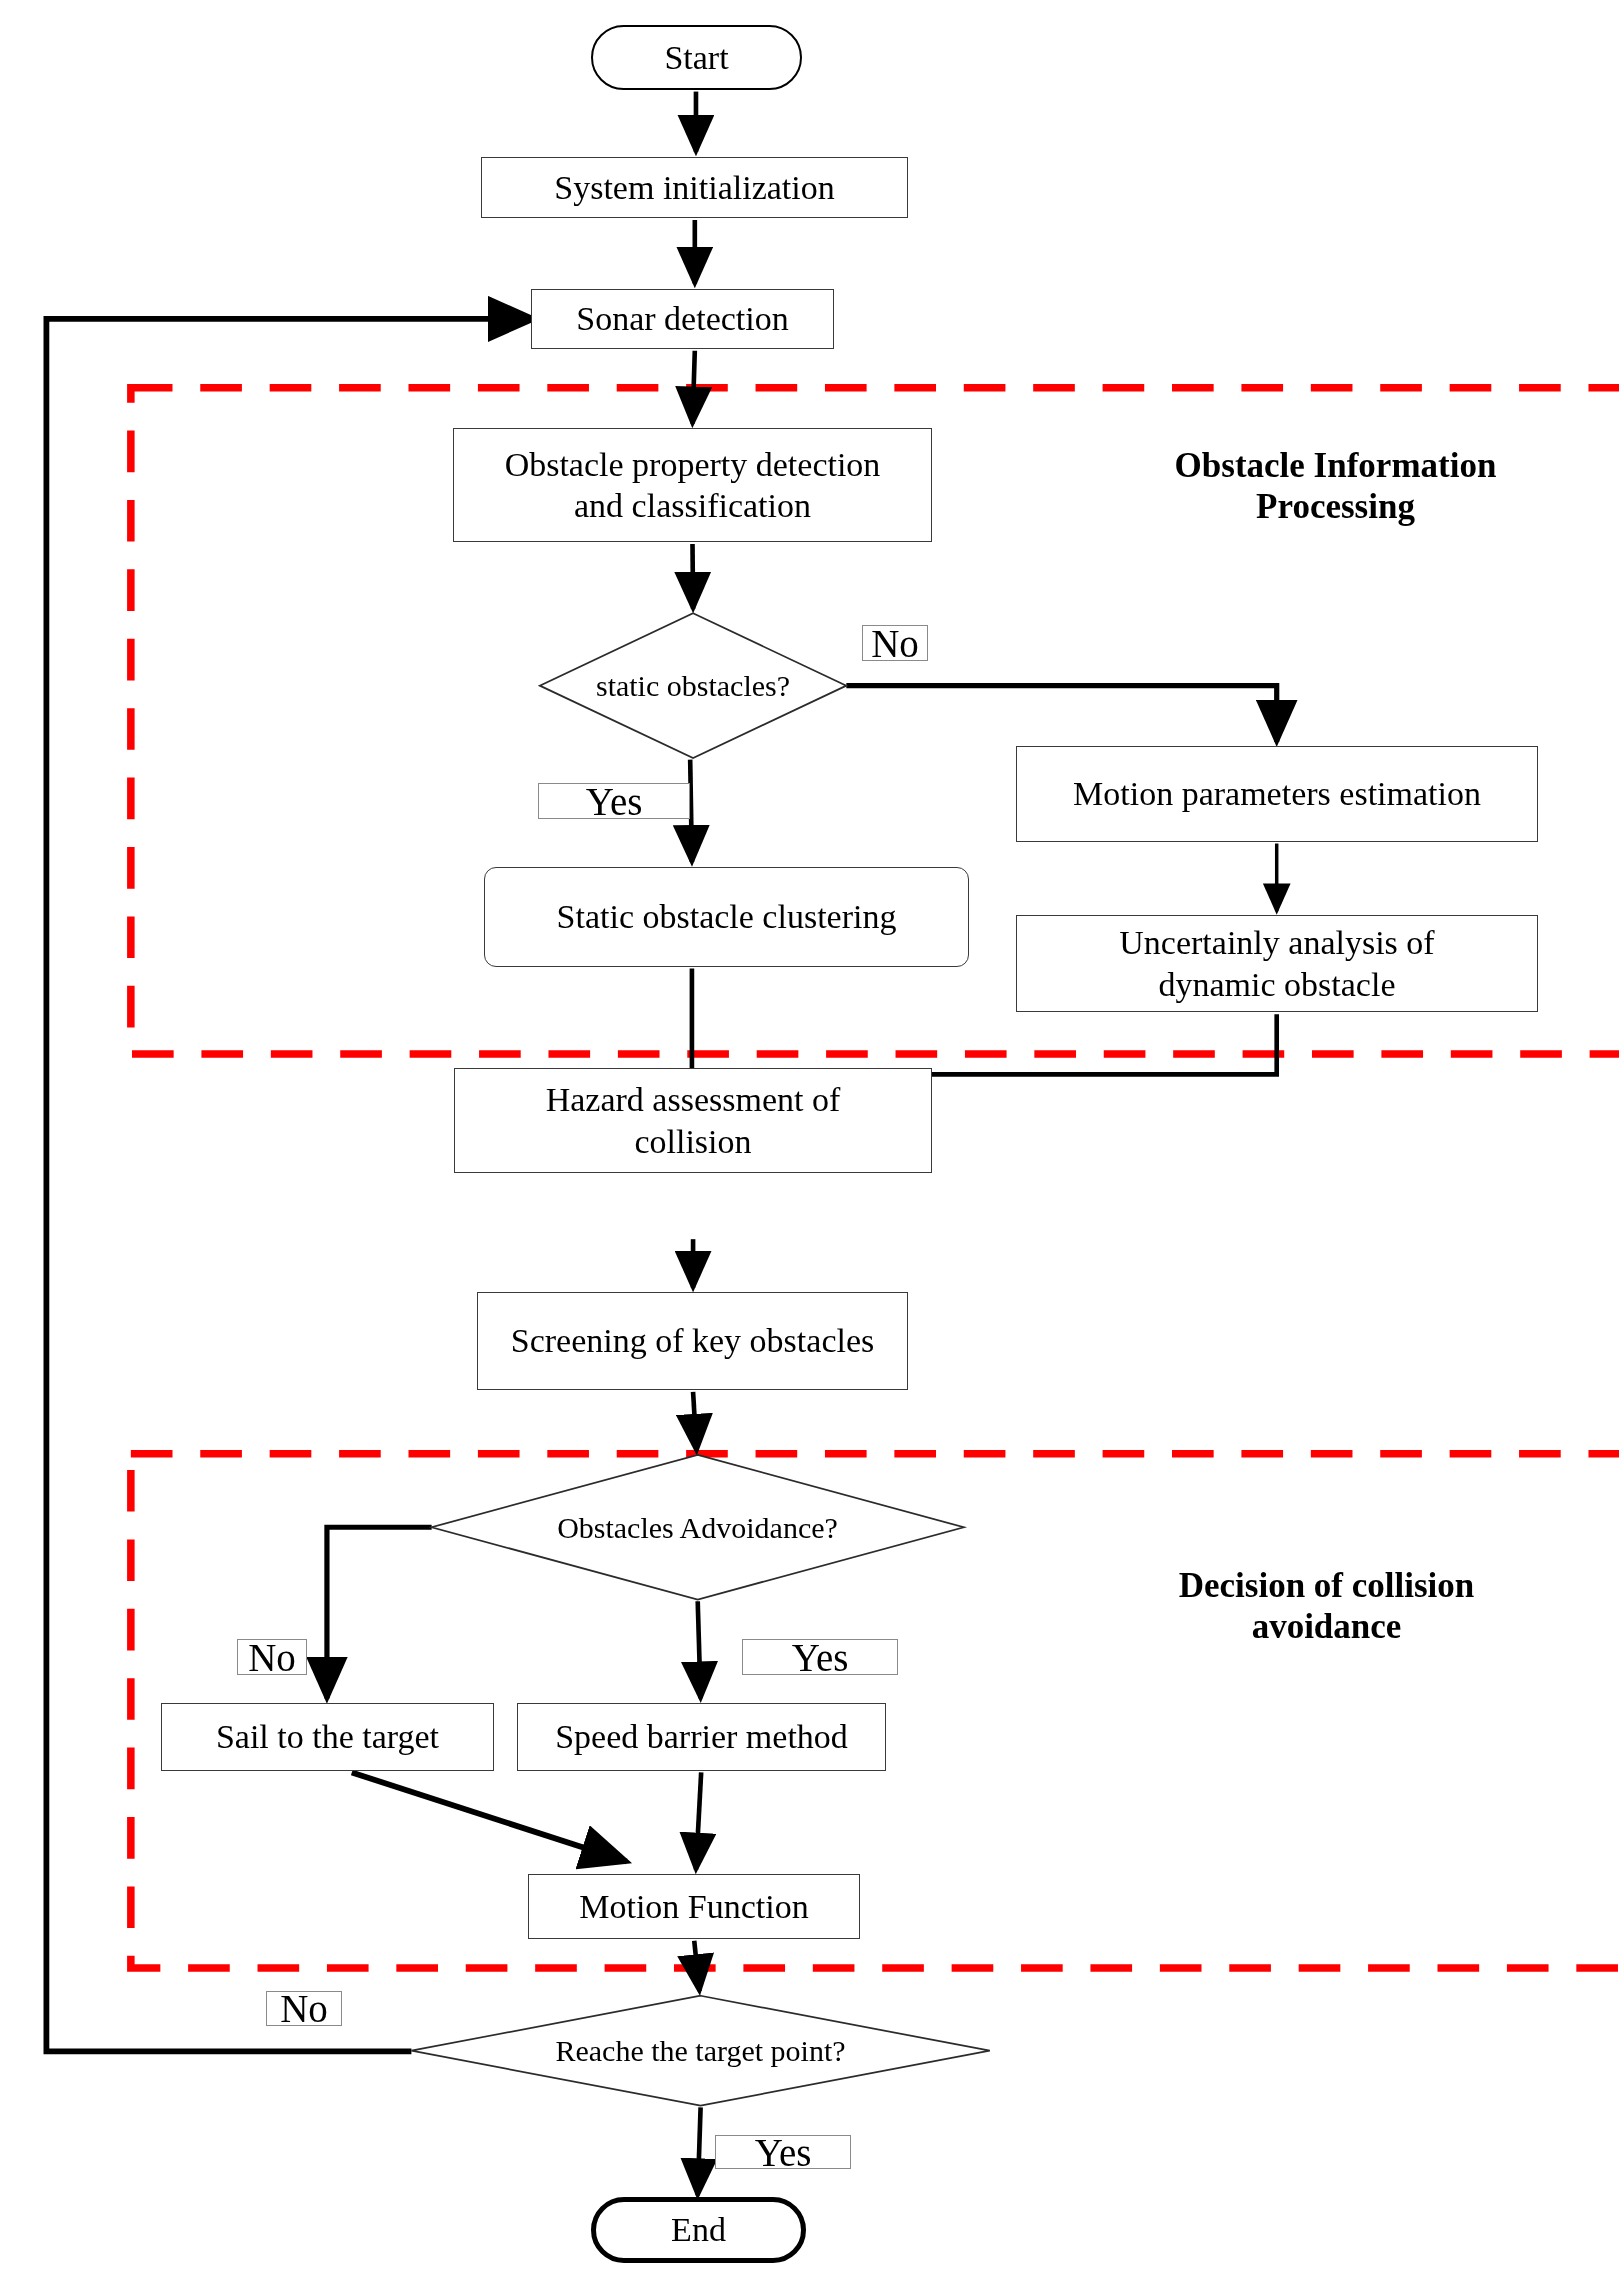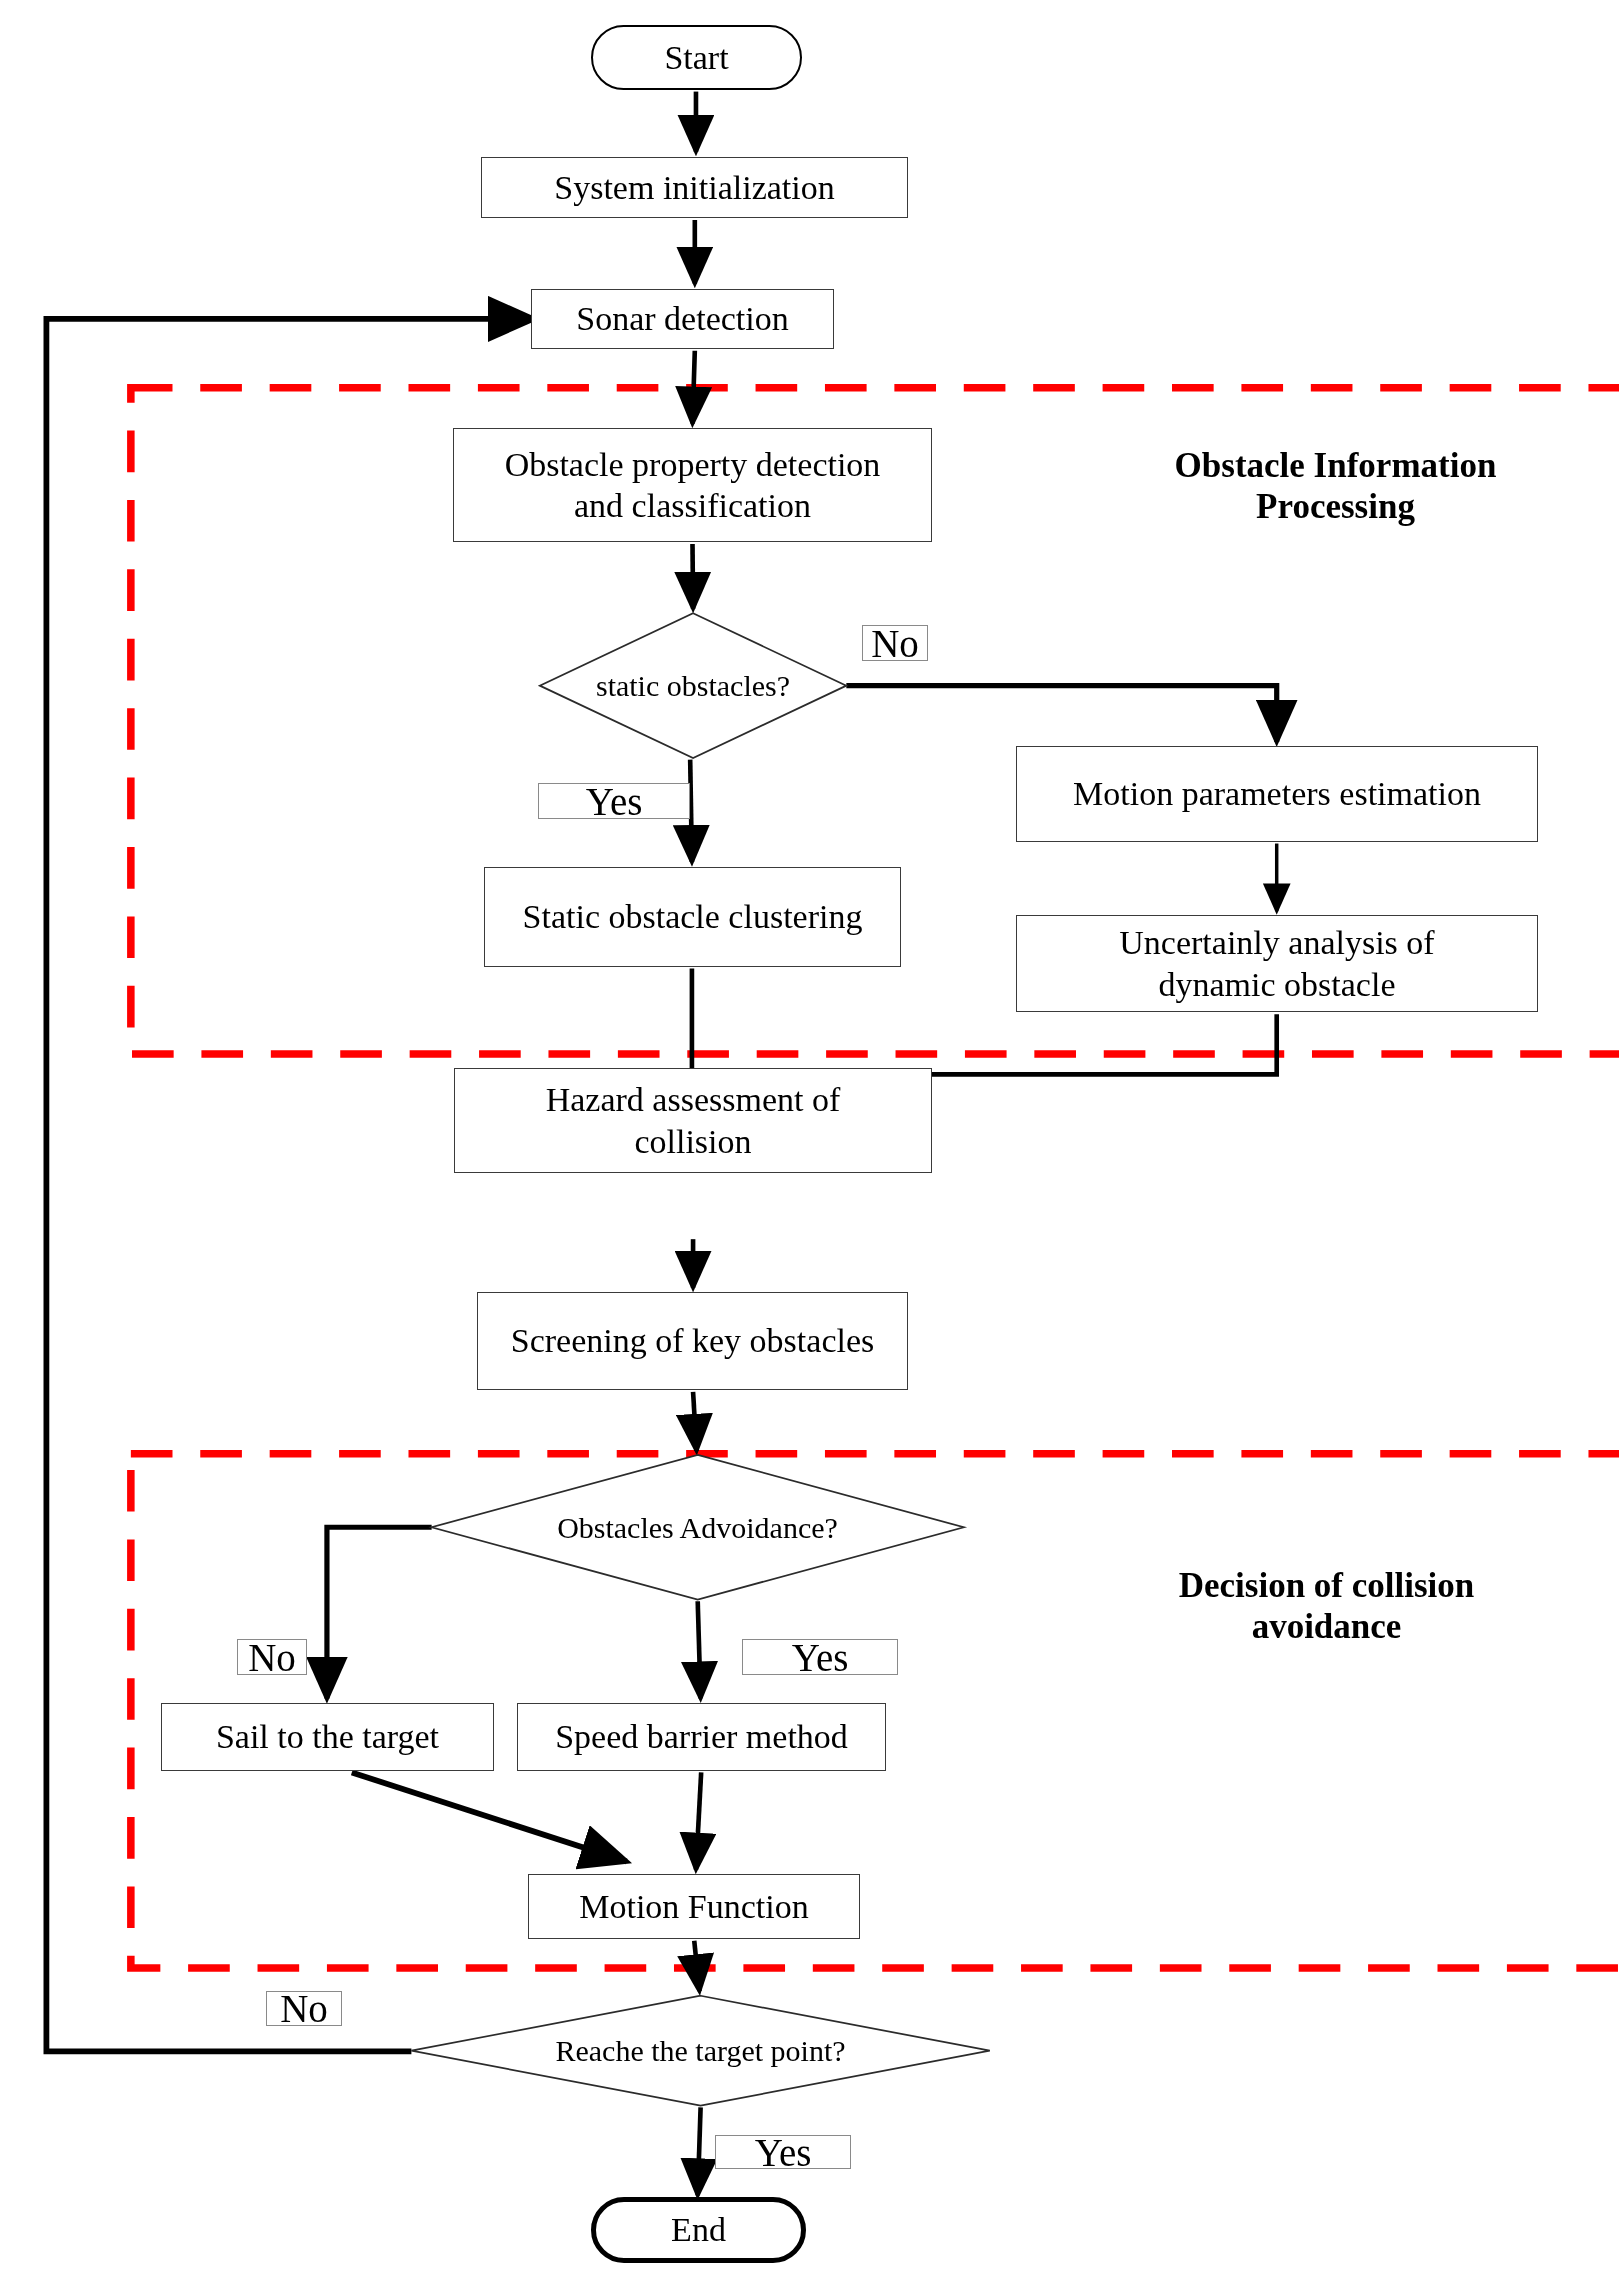--- a/index.html
+++ b/index.html
@@ -63,21 +63,21 @@
   <div class="node oneline" style="left:456px;top:157px;width:427px;height:61px;">System initialization</div>
 
   <div class="node oneline" style="left:506px;top:289px;width:303px;height:60px;">Sonar detection</div>
 
   <div class="node" style="left:428px;top:428px;width:479px;height:114px;padding:0 36px;">Obstacle property detection and classification</div>
 
   <div class="node oneline" style="left:991px;top:746px;width:522px;height:96px;">Motion parameters estimation</div>
 
   <div class="node" style="left:991px;top:915px;width:522px;height:97px;padding:0 40px;">Uncertainly analysis of dynamic obstacle</div>
 
-  <div class="node oneline" style="left:459px;top:867px;width:417px;height:100px;">Static obstacle clustering</div>
+  <div class="node oneline" style="left:459px;top:867px;width:485px;height:100px;border-radius:12px;">Static obstacle clustering</div>
 
   <div class="node" style="left:429px;top:1068px;width:478px;height:105px;padding:0 55px;">Hazard assessment of collision</div>
 
   <div class="node oneline" style="left:136px;top:1703px;width:333px;height:68px;">Sail to the target</div>
 
   <div class="node oneline" style="left:452px;top:1292px;width:431px;height:98px;">Screening of key obstacles</div>
 
   <div class="node oneline" style="left:492px;top:1703px;width:369px;height:68px;">Speed barrier method</div>
 
   <div class="node oneline" style="left:503px;top:1874px;width:332px;height:65px;">Motion Function</div>

